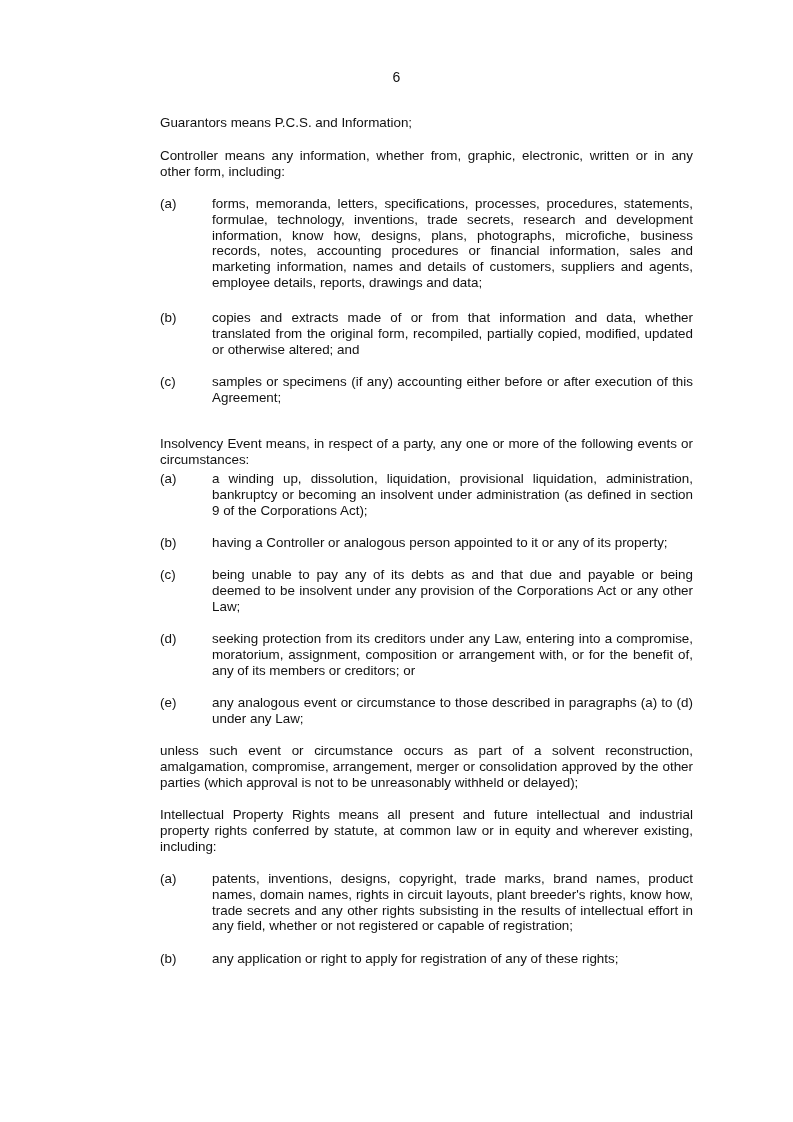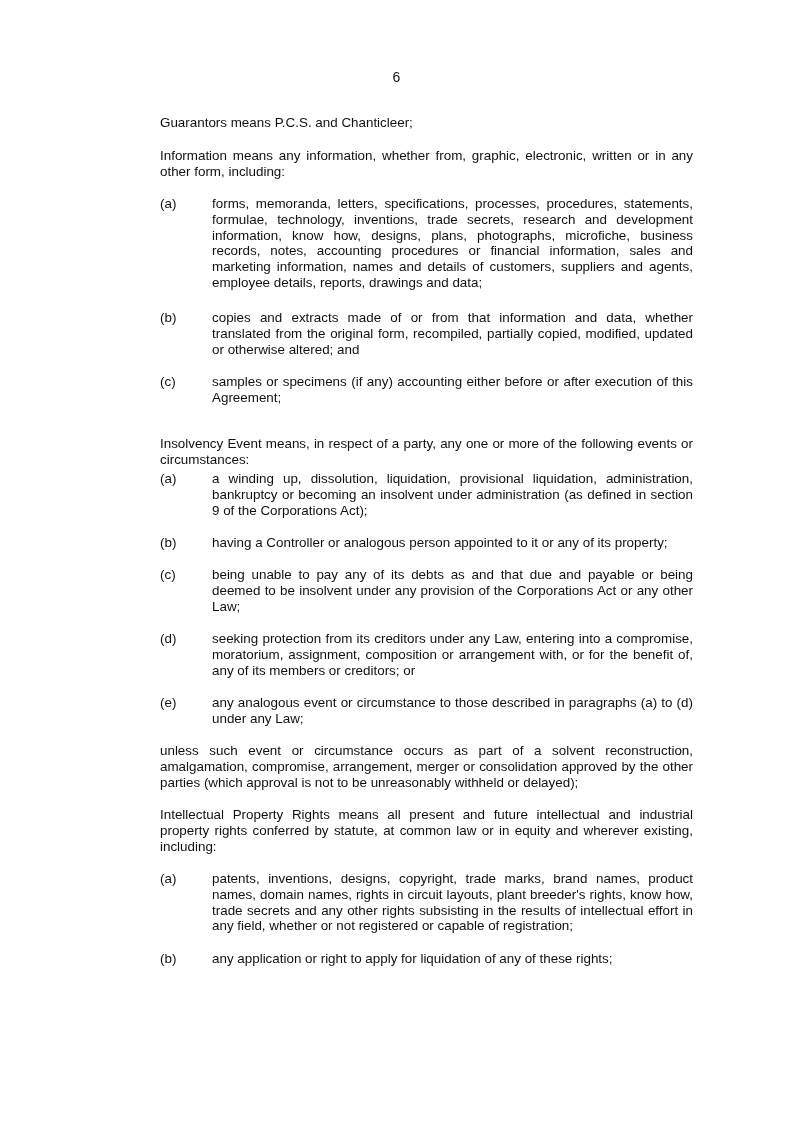--- a/index.html
+++ b/index.html
@@ -11,25 +11,25 @@
   .item .lbl { position: absolute; left: 0; top: 0; }
   .item .txt { position: absolute; left: 52px; width: 481px; text-align: justify; }
   b { font-weight: normal; }
 </style>
 </head>
 <body>
 
 <div class="page-num">6</div>
 
 <div class="block" style="top:115px;">
-  <b>Guarantors</b><span> means P.C.S. and Chanticleer;</span>
+  <b>Guarantors</b><span> means P.C.S. and Information;</span>
 </div>
 
 <div class="block" style="top:148px;">
-  <b>Information</b><span> means any information, whether from, graphic, electronic, written or in any other form, including:</span>
+  <b>Controller</b><span> means any information, whether from, graphic, electronic, written or in any other form, including:</span>
 </div>
 <div class="item" style="top:196px;">
   <span class="lbl">(a)</span>
   <div class="txt">forms, memoranda, letters, specifications, processes, procedures, statements, formulae, technology, inventions, trade secrets, research and development information, know how, designs, plans, photographs, microfiche, business records, notes, accounting procedures or financial information, sales and marketing information, names and details of customers, suppliers and agents, employee details, reports, drawings and data;</div>
 </div>
 <div class="item" style="top:310px;">
   <span class="lbl">(b)</span>
   <div class="txt">copies and extracts made of or from that information and data, whether translated from the original form, recompiled, partially copied, modified, updated or otherwise altered; and</div>
 </div>
 <div class="item" style="top:374px;">
@@ -64,14 +64,14 @@
 
 <div class="block" style="top:807px;">
   <b>Intellectual Property Rights</b><span> means all present and future intellectual and industrial property rights conferred by statute, at common law or in equity and wherever existing, including:</span>
 </div>
 <div class="item" style="top:871px;">
   <span class="lbl">(a)</span>
   <div class="txt">patents, inventions, designs, copyright, trade marks, brand names, product names, domain names, rights in circuit layouts, plant breeder's rights, know how, trade secrets and any other rights subsisting in the results of intellectual effort in any field, whether or not registered or capable of registration;</div>
 </div>
 <div class="item" style="top:951px;">
   <span class="lbl">(b)</span>
-  <div class="txt">any application or right to apply for liquidation of any of these rights;</div>
+  <div class="txt">any application or right to apply for registration of any of these rights;</div>
 </div>
 
 </body></html>

